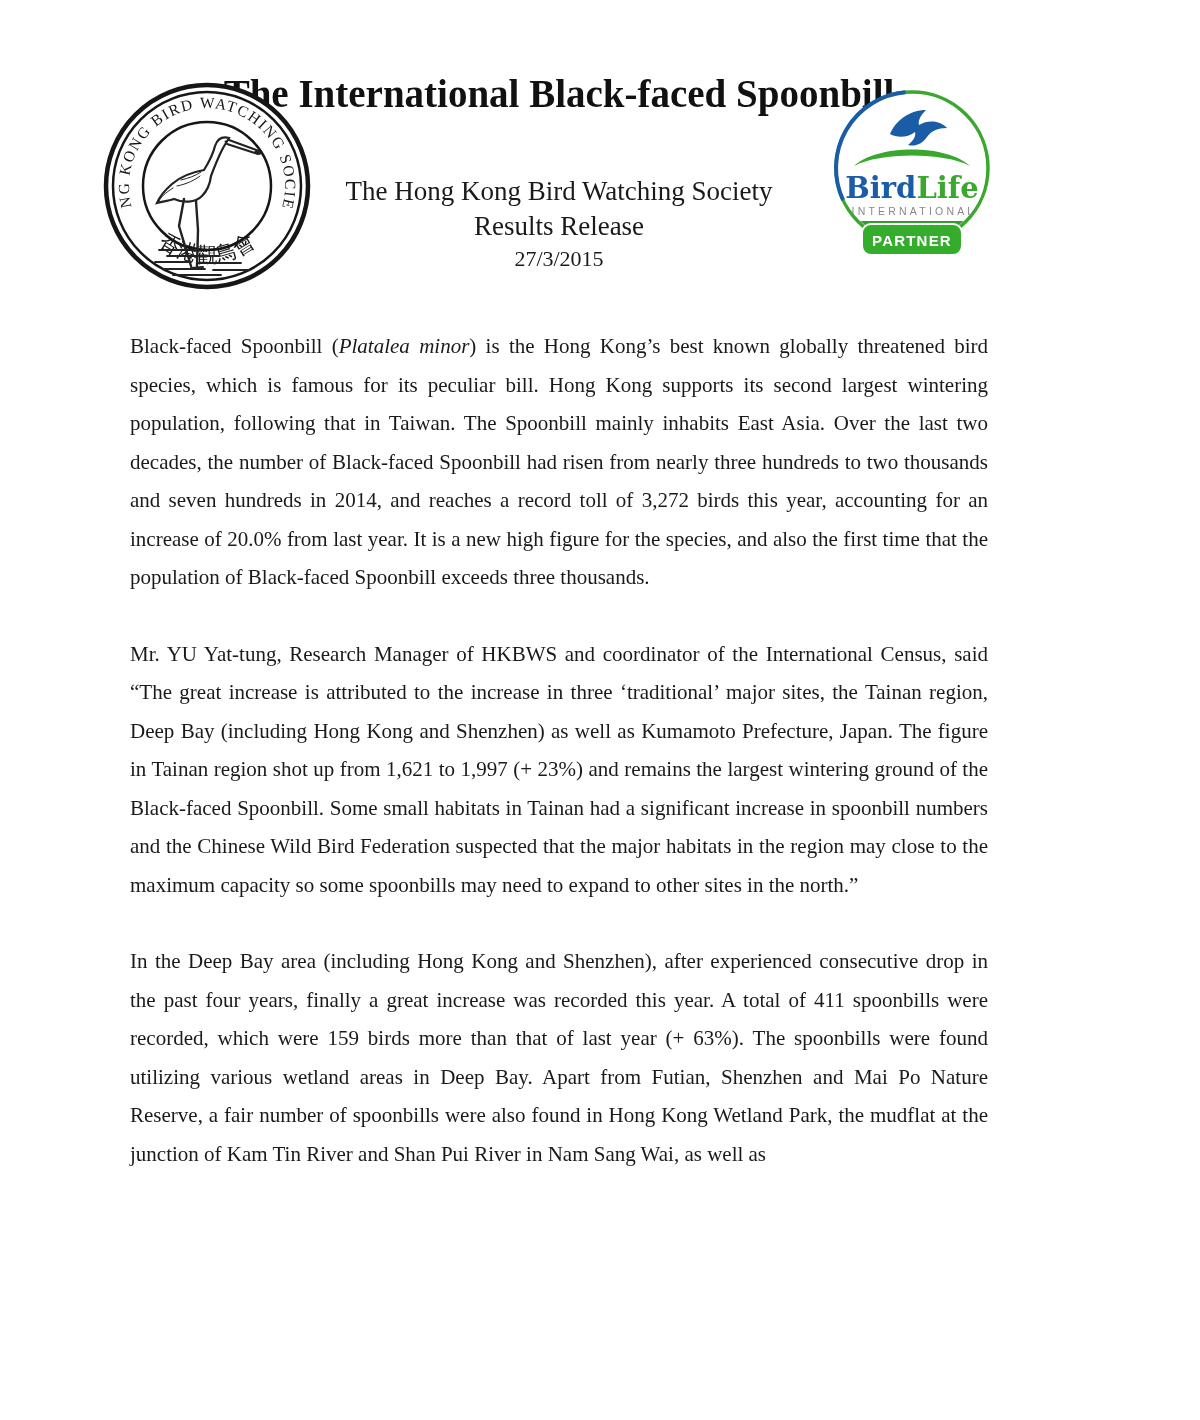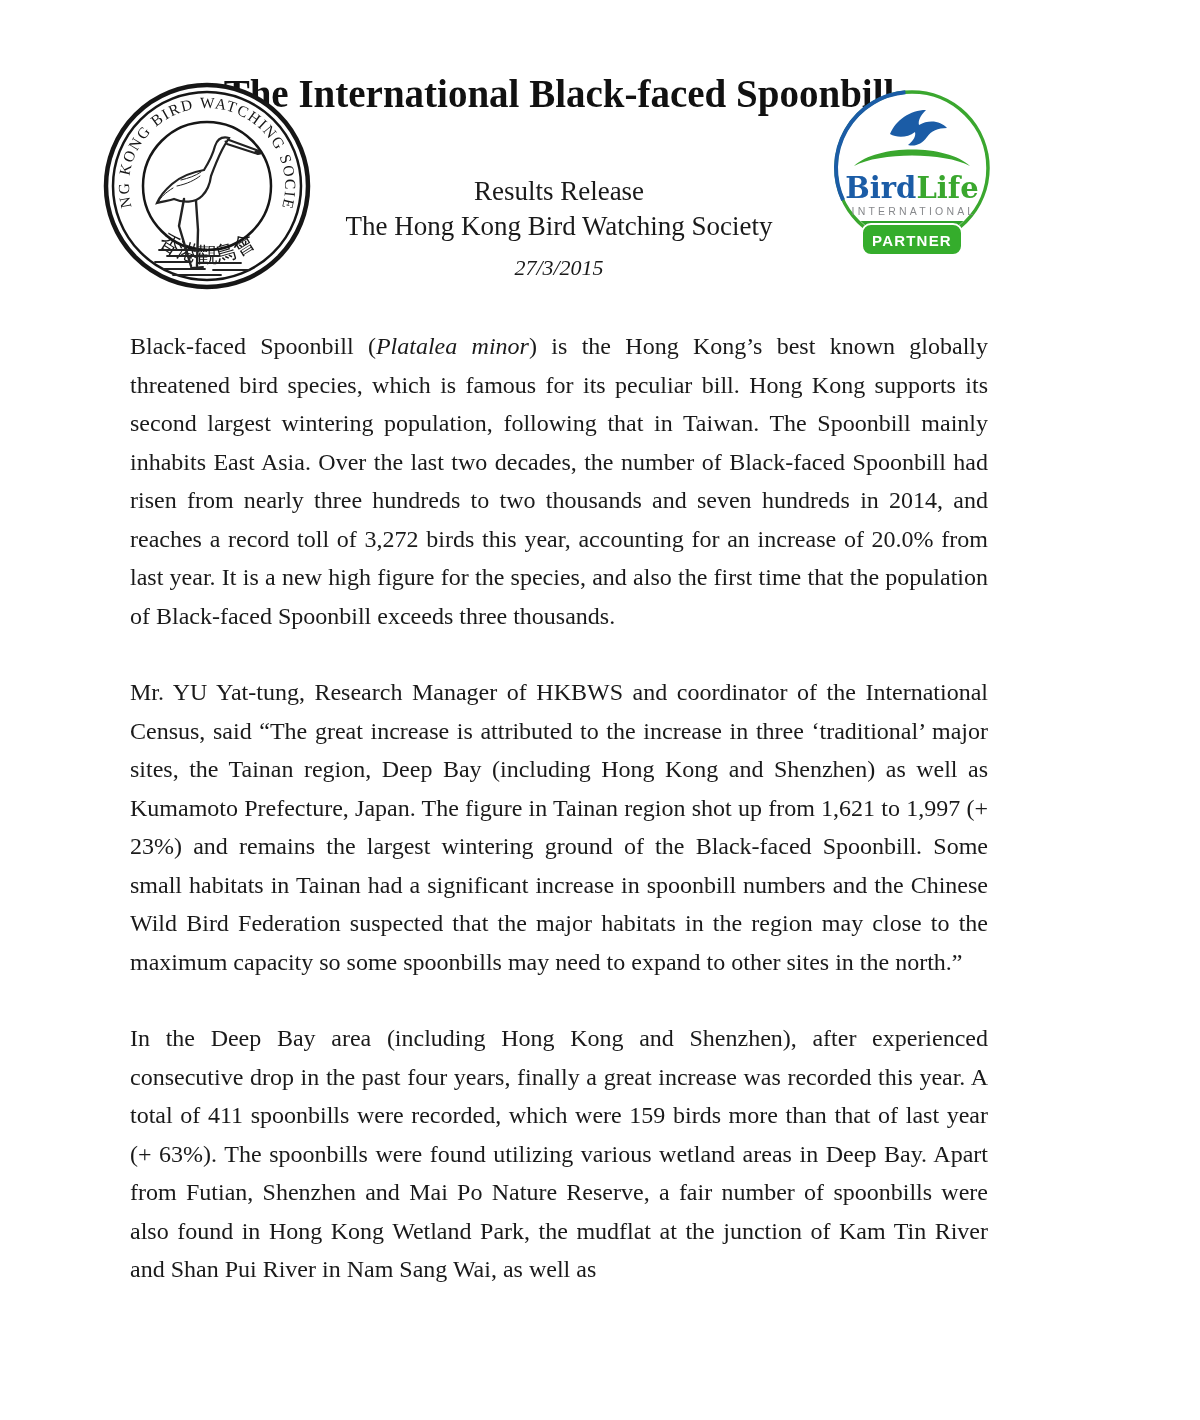--- a/index.html
+++ b/index.html
@@ -25,32 +25,32 @@
     margin-top: 35px;
   }
   .subtitle {
     position: absolute;
     top: 174px;
     left: 130px;
     width: 858px;
     text-align: center;
   }
   .subtitle .big { font-size: 27px; line-height: 35px; }
-  .subtitle .date { font-size: 22px; line-height: 30px; margin-top: 9px; font-style: italic; }
+  .subtitle .date { font-size: 22px; line-height: 30px; margin-top: 0; }
   .hkbws-logo-wrap { position: absolute; left: 101px; top: 80px; width: 212px; height: 212px; }
   .birdlife-logo-wrap { position: absolute; left: 832px; top: 80px; width: 160px; height: 195px; }
   .body-copy {
     position: absolute;
     top: 327px;
     left: 130px;
     width: 858px;
   }
   .body-copy p {
     margin: 0 0 38px 0;
-    font-size: 24px;
+    font-size: 21px;
     line-height: 38.5px;
     text-align: justify;
     text-justify: inter-word;
   }
   .body-copy p i { font-style: italic; }
   svg text { user-select: none; }
 </style>
 </head>
 <body>
 
@@ -99,22 +99,22 @@
           <path d="M96,183 L140,183"></path>
           <path d="M62,189 L104,189"></path>
           <path d="M112,190 L148,190"></path>
           <path d="M72,195 L120,195"></path>
         </g>
       </g>
     </svg>
   </div>
 
   <div class="subtitle">
+    <div class="big">The Hong Kong Bird Watching Society</div>
     <div class="big">Results Release</div>
-    <div class="big">The Hong Kong Bird Watching Society</div>
     <div class="date">27/3/2015</div>
   </div>
 
   <div class="birdlife-logo-wrap">
     <svg width="160" height="195" viewBox="0 0 160 195">
       <defs>
         <clipPath id="bl-clip">
             <circle cx="80" cy="88" r="74"></circle>
           </clipPath>
       </defs>

